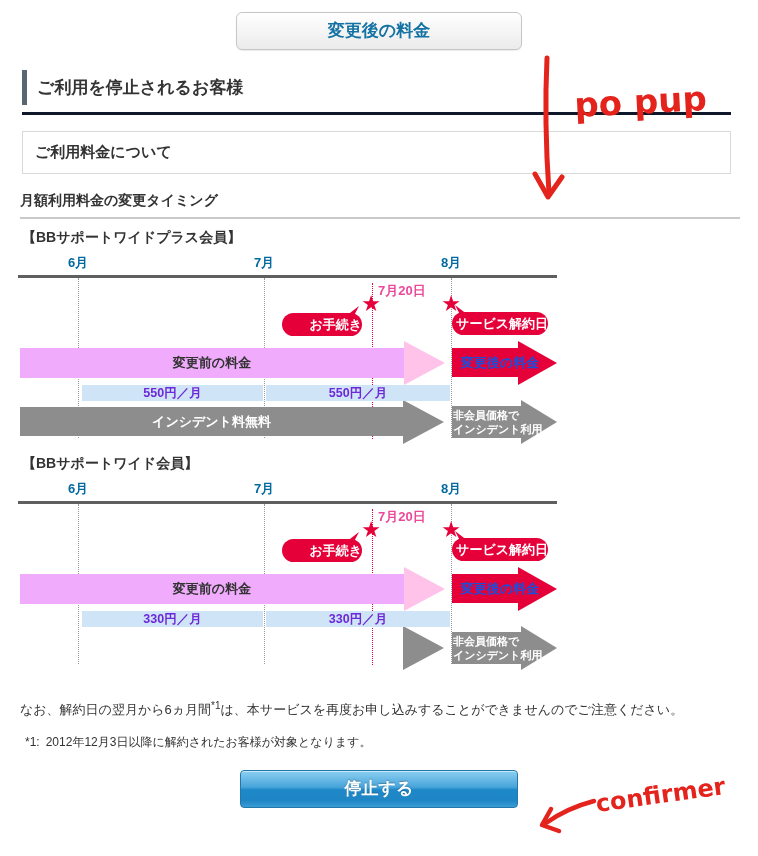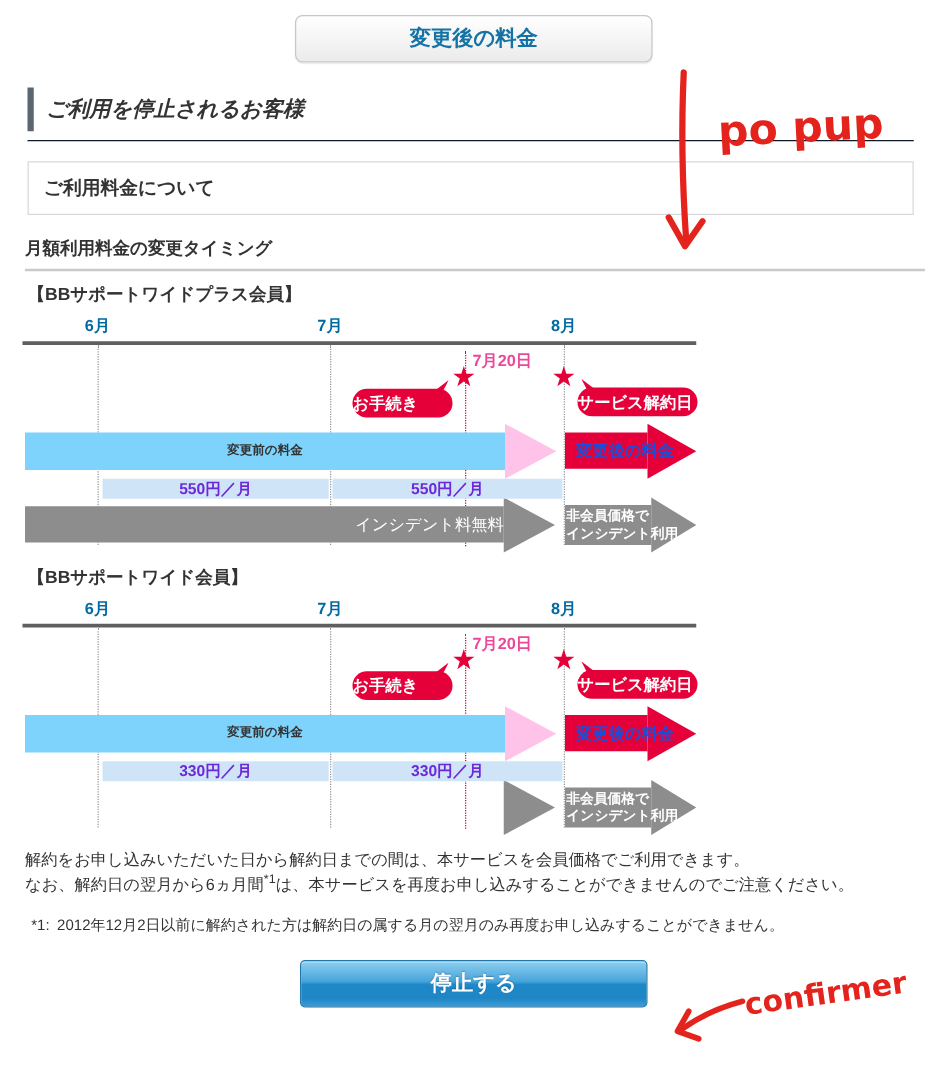--- a/index.html
+++ b/index.html
@@ -11,21 +11,21 @@
   
   .top-btn-wrap{padding-top:12px;text-align:center;}
   .top-btn{
     display:inline-block;width:284px;height:36px;line-height:36px;
     background:linear-gradient(180deg,#ffffff 0%,#f4f4f4 55%,#ebebeb 100%);
     border:1px solid #c6c6c6;border-radius:6px;
     font-size:17px;font-weight:bold;color:#1473a4;text-align:center;
     box-shadow:0 1px 1px rgba(0,0,0,.08);cursor:pointer;
   }
   
-  .h1-wrap{margin:20px 27px 0 22px;border-bottom:1px solid #0f172a;padding-bottom:7px;font-style:italic;}
+  .h1-wrap{margin:20px 27px 0 22px;border-bottom:3px solid #0f172a;padding-bottom:7px;}
   .h1{
     border-left:5px solid #5b6770;padding:6px 0 6px 10px;
     font-size:17px;font-weight:bold;color:#333;
   }
   .fee-box{
     margin:16px 27px 0 22px;border:1px solid #d9d9d9;
     padding:11px 12px;font-size:15px;font-weight:bold;color:#333;
   }
   .timing-title{margin:18px 20px 0 20px;font-size:14px;font-weight:bold;}
   .hr{margin:7px 18px 0 20px;height:2px;background:#c9c9c9;}
@@ -38,42 +38,42 @@
   .m6{left:78px}.m7{left:264px}.m8{left:451px}
   .timeline{position:absolute;left:18px;top:23px;width:539px;height:3px;background:#5f5f5f;}
   .vline{position:absolute;top:26px;height:160px;width:0;border-left:1px dotted #999;}
   .v6{left:78px}.v7{left:264px}.v8{left:451px}
   .vline-red{position:absolute;left:372px;top:31px;height:156px;width:0;border-left:1px dotted #e60039;}
   .date-label{position:absolute;left:378px;top:30px;font-size:13px;font-weight:bold;color:#ec4899;white-space:nowrap;}
   .star{position:absolute;top:52px;transform:translate(-50%,-50%);
     font-size:22px;color:#e60039;line-height:1;z-index:3;}
   .star.s1{left:371px}.star.s2{left:451px}
   .badge{position:absolute;background:#e60039;color:#fff;font-size:13px;font-weight:bold;
-    text-align:left;border-radius:12px;z-index:2;white-space:nowrap;}
+    text-align:right;border-radius:12px;z-index:2;white-space:nowrap;}
   .badge .tail{position:absolute;background:#e60039;width:13px;height:10px;}
   .badge.proc{left:282px;top:61px;width:80px;height:23px;line-height:23px;}
   .badge.proc .tail{top:-7px;right:3px;clip-path:polygon(100% 0,0 100%,60% 100%);}
-  .badge.cancel{left:462px;top:60px;width:96px;height:23px;line-height:23px;}
+  .badge.cancel{left:452px;top:60px;width:96px;height:23px;line-height:23px;}
   .badge.cancel .tail{top:-7px;left:3px;clip-path:polygon(0 0,100% 100%,40% 100%);}
   .arrow-body{position:absolute;display:block;}
-  .pink-body{left:20px;top:96px;width:384px;height:30px;background:#7dd3fc;
-    font-size:10px;font-weight:bold;color:#333;text-align:center;line-height:30px;z-index:1;}
+  .pink-body{left:20px;top:96px;width:384px;height:30px;background:#f0abfc;
+    font-size:13px;font-weight:bold;color:#333;text-align:center;line-height:30px;z-index:1;}
   .pink-head{position:absolute;left:404px;top:89px;width:0;height:0;
     border-top:22px solid transparent;border-bottom:22px solid transparent;border-left:41px solid #ffc3e9;}
   .red-body{left:452px;top:96px;width:66px;height:29px;background:#e60039;z-index:1;}
   .red-head{position:absolute;left:518px;top:89px;width:0;height:0;
     border-top:22px solid transparent;border-bottom:22px solid transparent;border-left:39px solid #e60039;}
   .red-label{position:absolute;left:450px;top:96px;width:100px;height:29px;line-height:29px;
     font-size:13px;font-weight:bold;color:#1d4ed8;text-align:center;z-index:2;}
   .price-bar{position:absolute;top:133px;height:16px;background:#cfe5f7;
     font-size:12.5px;font-weight:bold;color:#6d28d9;text-align:center;line-height:16px;z-index:1;}
   .pb1{left:82px;width:181px;}
   .pb2{left:266px;width:184px;}
   .gray-body{left:20px;top:155px;width:383px;height:29px;background:#8d8d8d;
-    font-size:13px;font-weight:normal;color:#fff;text-align:right;line-height:29px;z-index:1;}
+    font-size:13px;font-weight:bold;color:#fff;text-align:center;line-height:29px;z-index:1;}
   .gray-head{position:absolute;left:403px;top:148px;width:0;height:0;
     border-top:22px solid transparent;border-bottom:22px solid transparent;border-left:41px solid #8d8d8d;}
   .grayr-body{left:452px;top:154px;width:69px;height:32px;background:#8d8d8d;z-index:1;}
   .grayr-head{position:absolute;left:521px;top:148px;width:0;height:0;
     border-top:22px solid transparent;border-bottom:22px solid transparent;border-left:36px solid #8d8d8d;}
   .grayr-label{position:absolute;left:453px;top:156px;width:100px;z-index:2;
     font-size:11px;font-weight:bold;color:#fff;line-height:14px;white-space:nowrap;}
   
   .notes{margin:12px 18px 0 20px;font-size:13px;line-height:20px;color:#333;width:724px;}
   .notes sup{font-size:10px;vertical-align:super;line-height:0;}
@@ -166,28 +166,28 @@
   <div class="gray-head"></div>
   <div class="arrow-body grayr-body"></div>
   <div class="grayr-head"></div>
   <div class="grayr-label">
     <div>非会員価格で</div>
     <div>インシデント利用</div>
   </div>
 </div>
 
 <div class="notes">
-  <span>解約をお申し込みいただいた日から解約日までの間は、本サービスを会員価格でご利用できます。</span><br>
+  <br>
   <span>なお、解約日の翌月から6ヵ月間</span><sup>*1</sup><span>は、本サービスを再度お申し込みすることができませんのでご注意ください。</span>
 </div>
 
 <div class="footnote">
   <span class="marker">*1:</span>
   <div>
-    <div>2012年12月2日以前に解約された方は解約日の属する月の翌月のみ再度お申し込みすることができません。</div>
+    <div>2012年12月3日以降に解約されたお客様が対象となります。</div>
   </div>
 </div>
 
 <div class="stop-btn-wrap">
   <span class="stop-btn">停止する</span>
 </div>
 
 <svg class="annot-overlay" viewBox="0 0 758 856" xmlns="http://www.w3.org/2000/svg">
 
   <path d="M547,58 C545,100 546,150 549,193" fill="none" stroke="#e3231c" stroke-width="5" stroke-linecap="round"></path>

